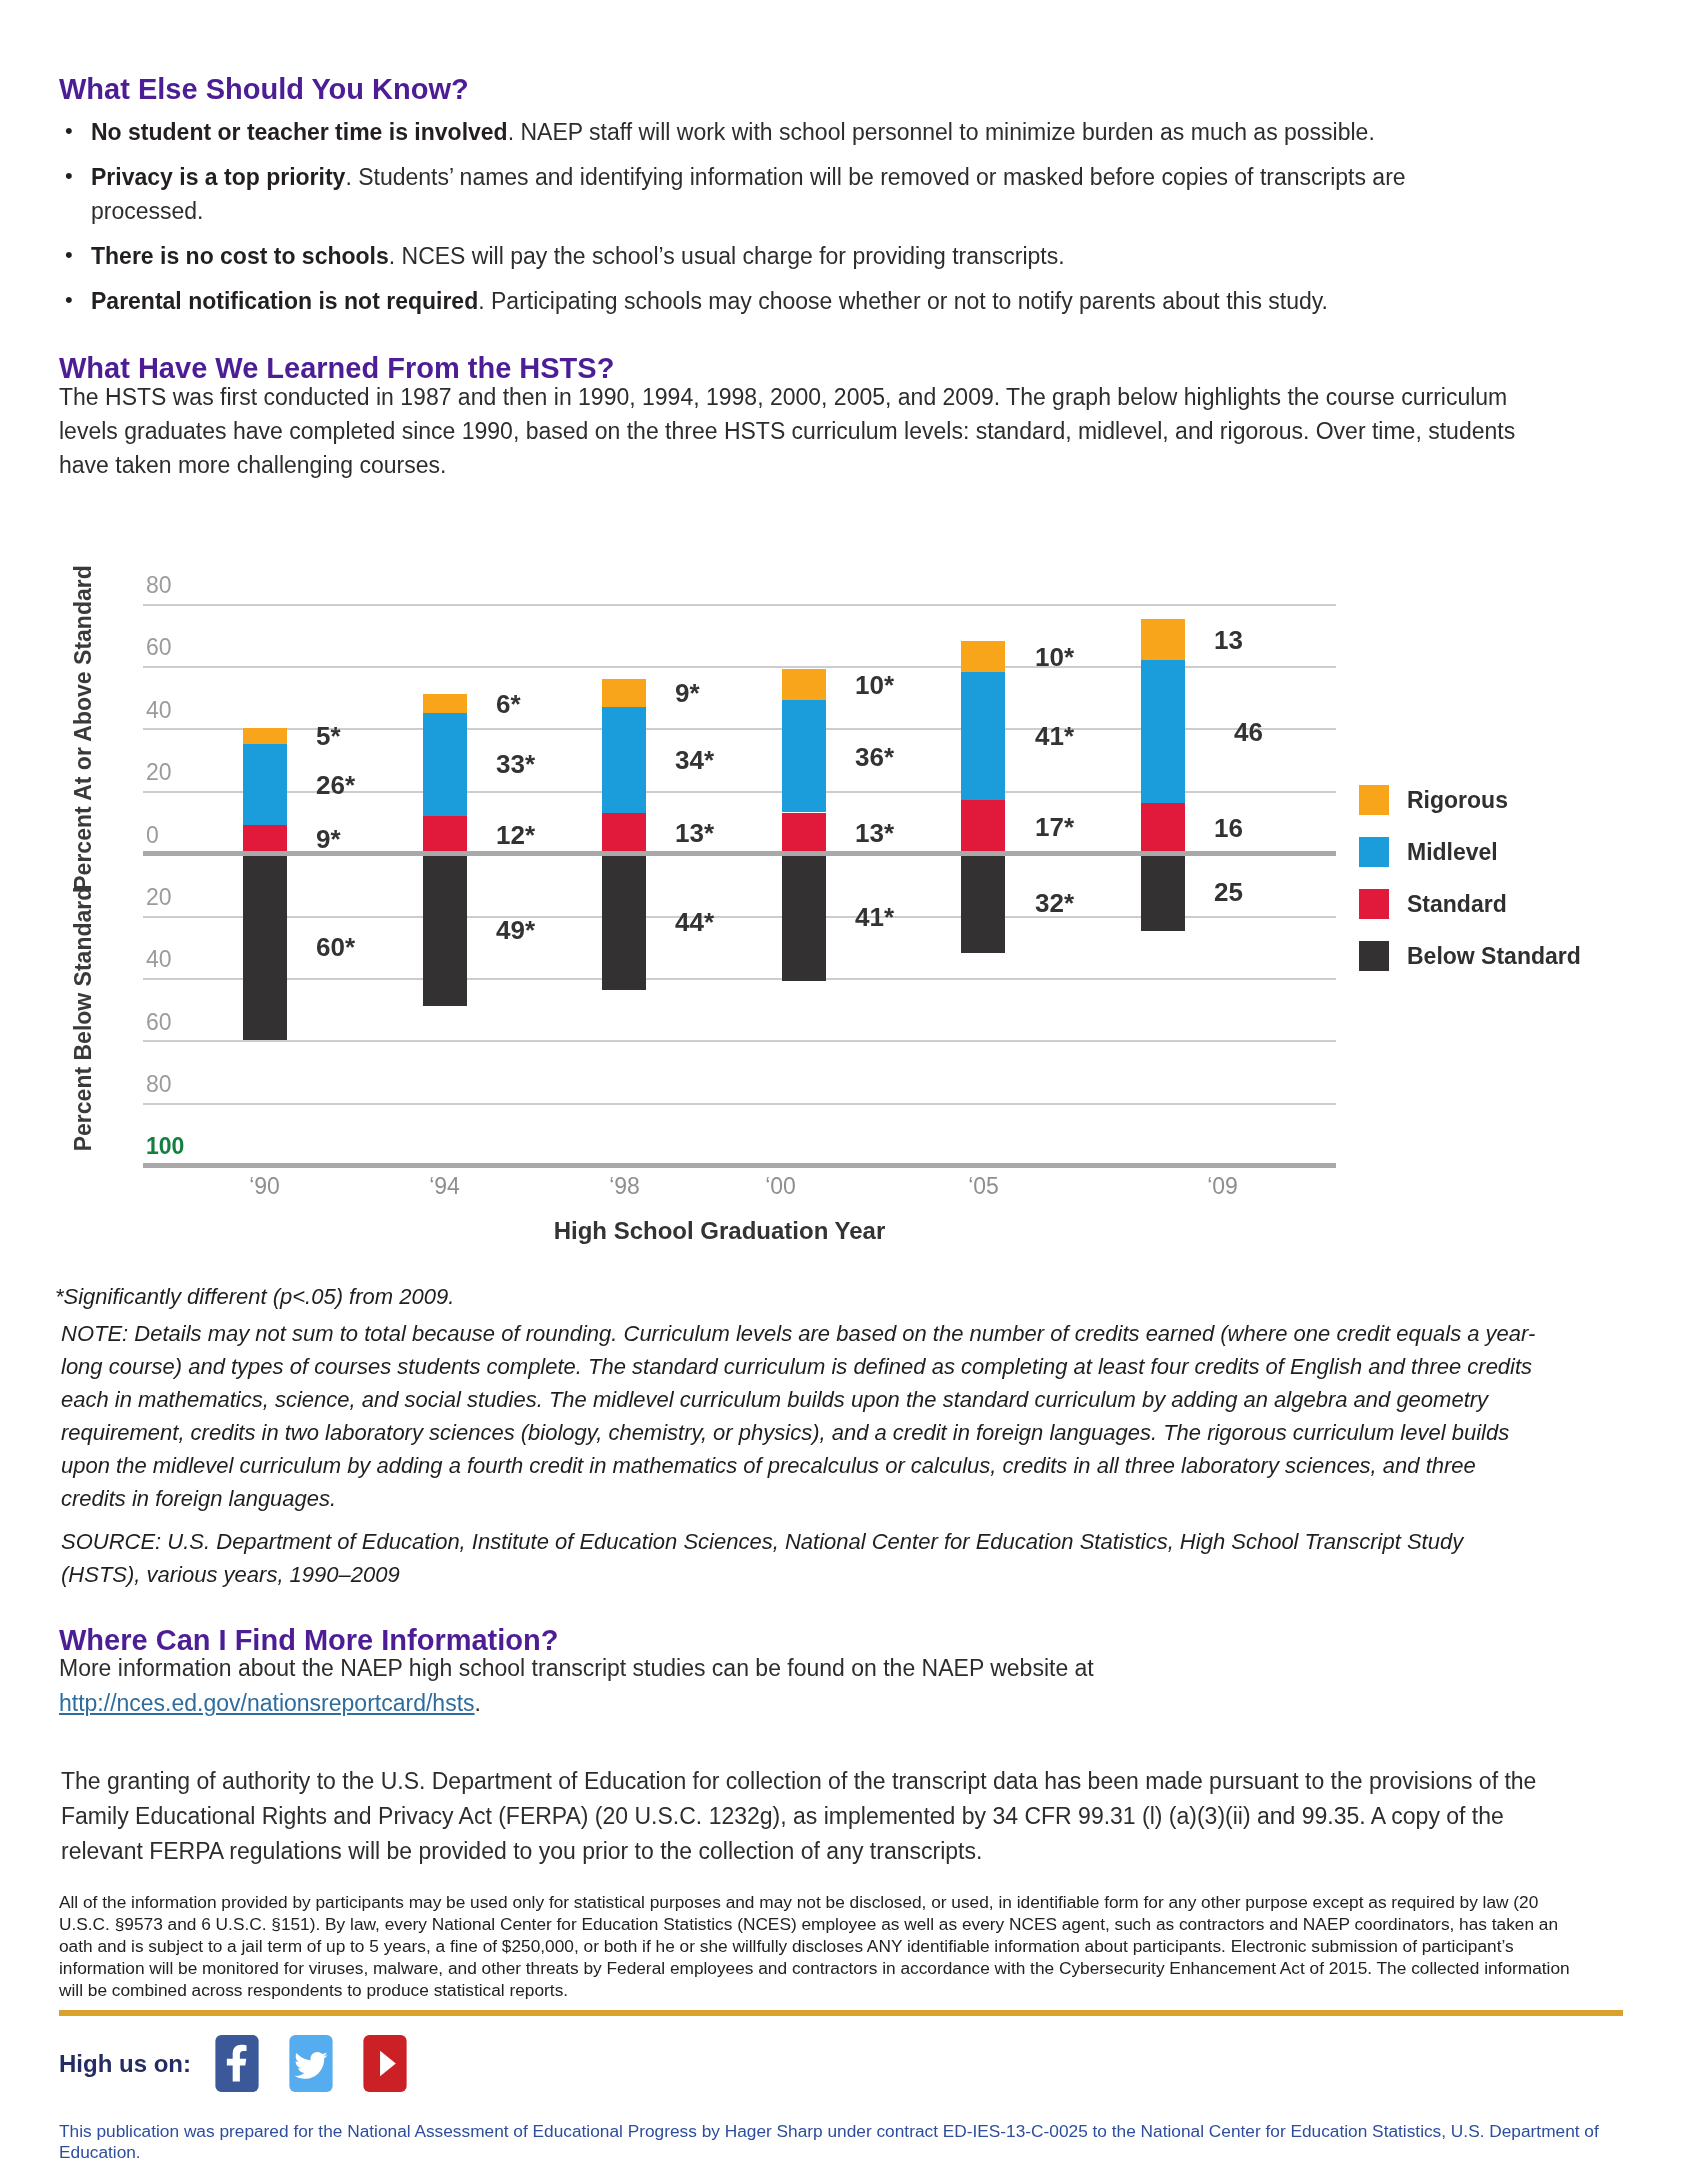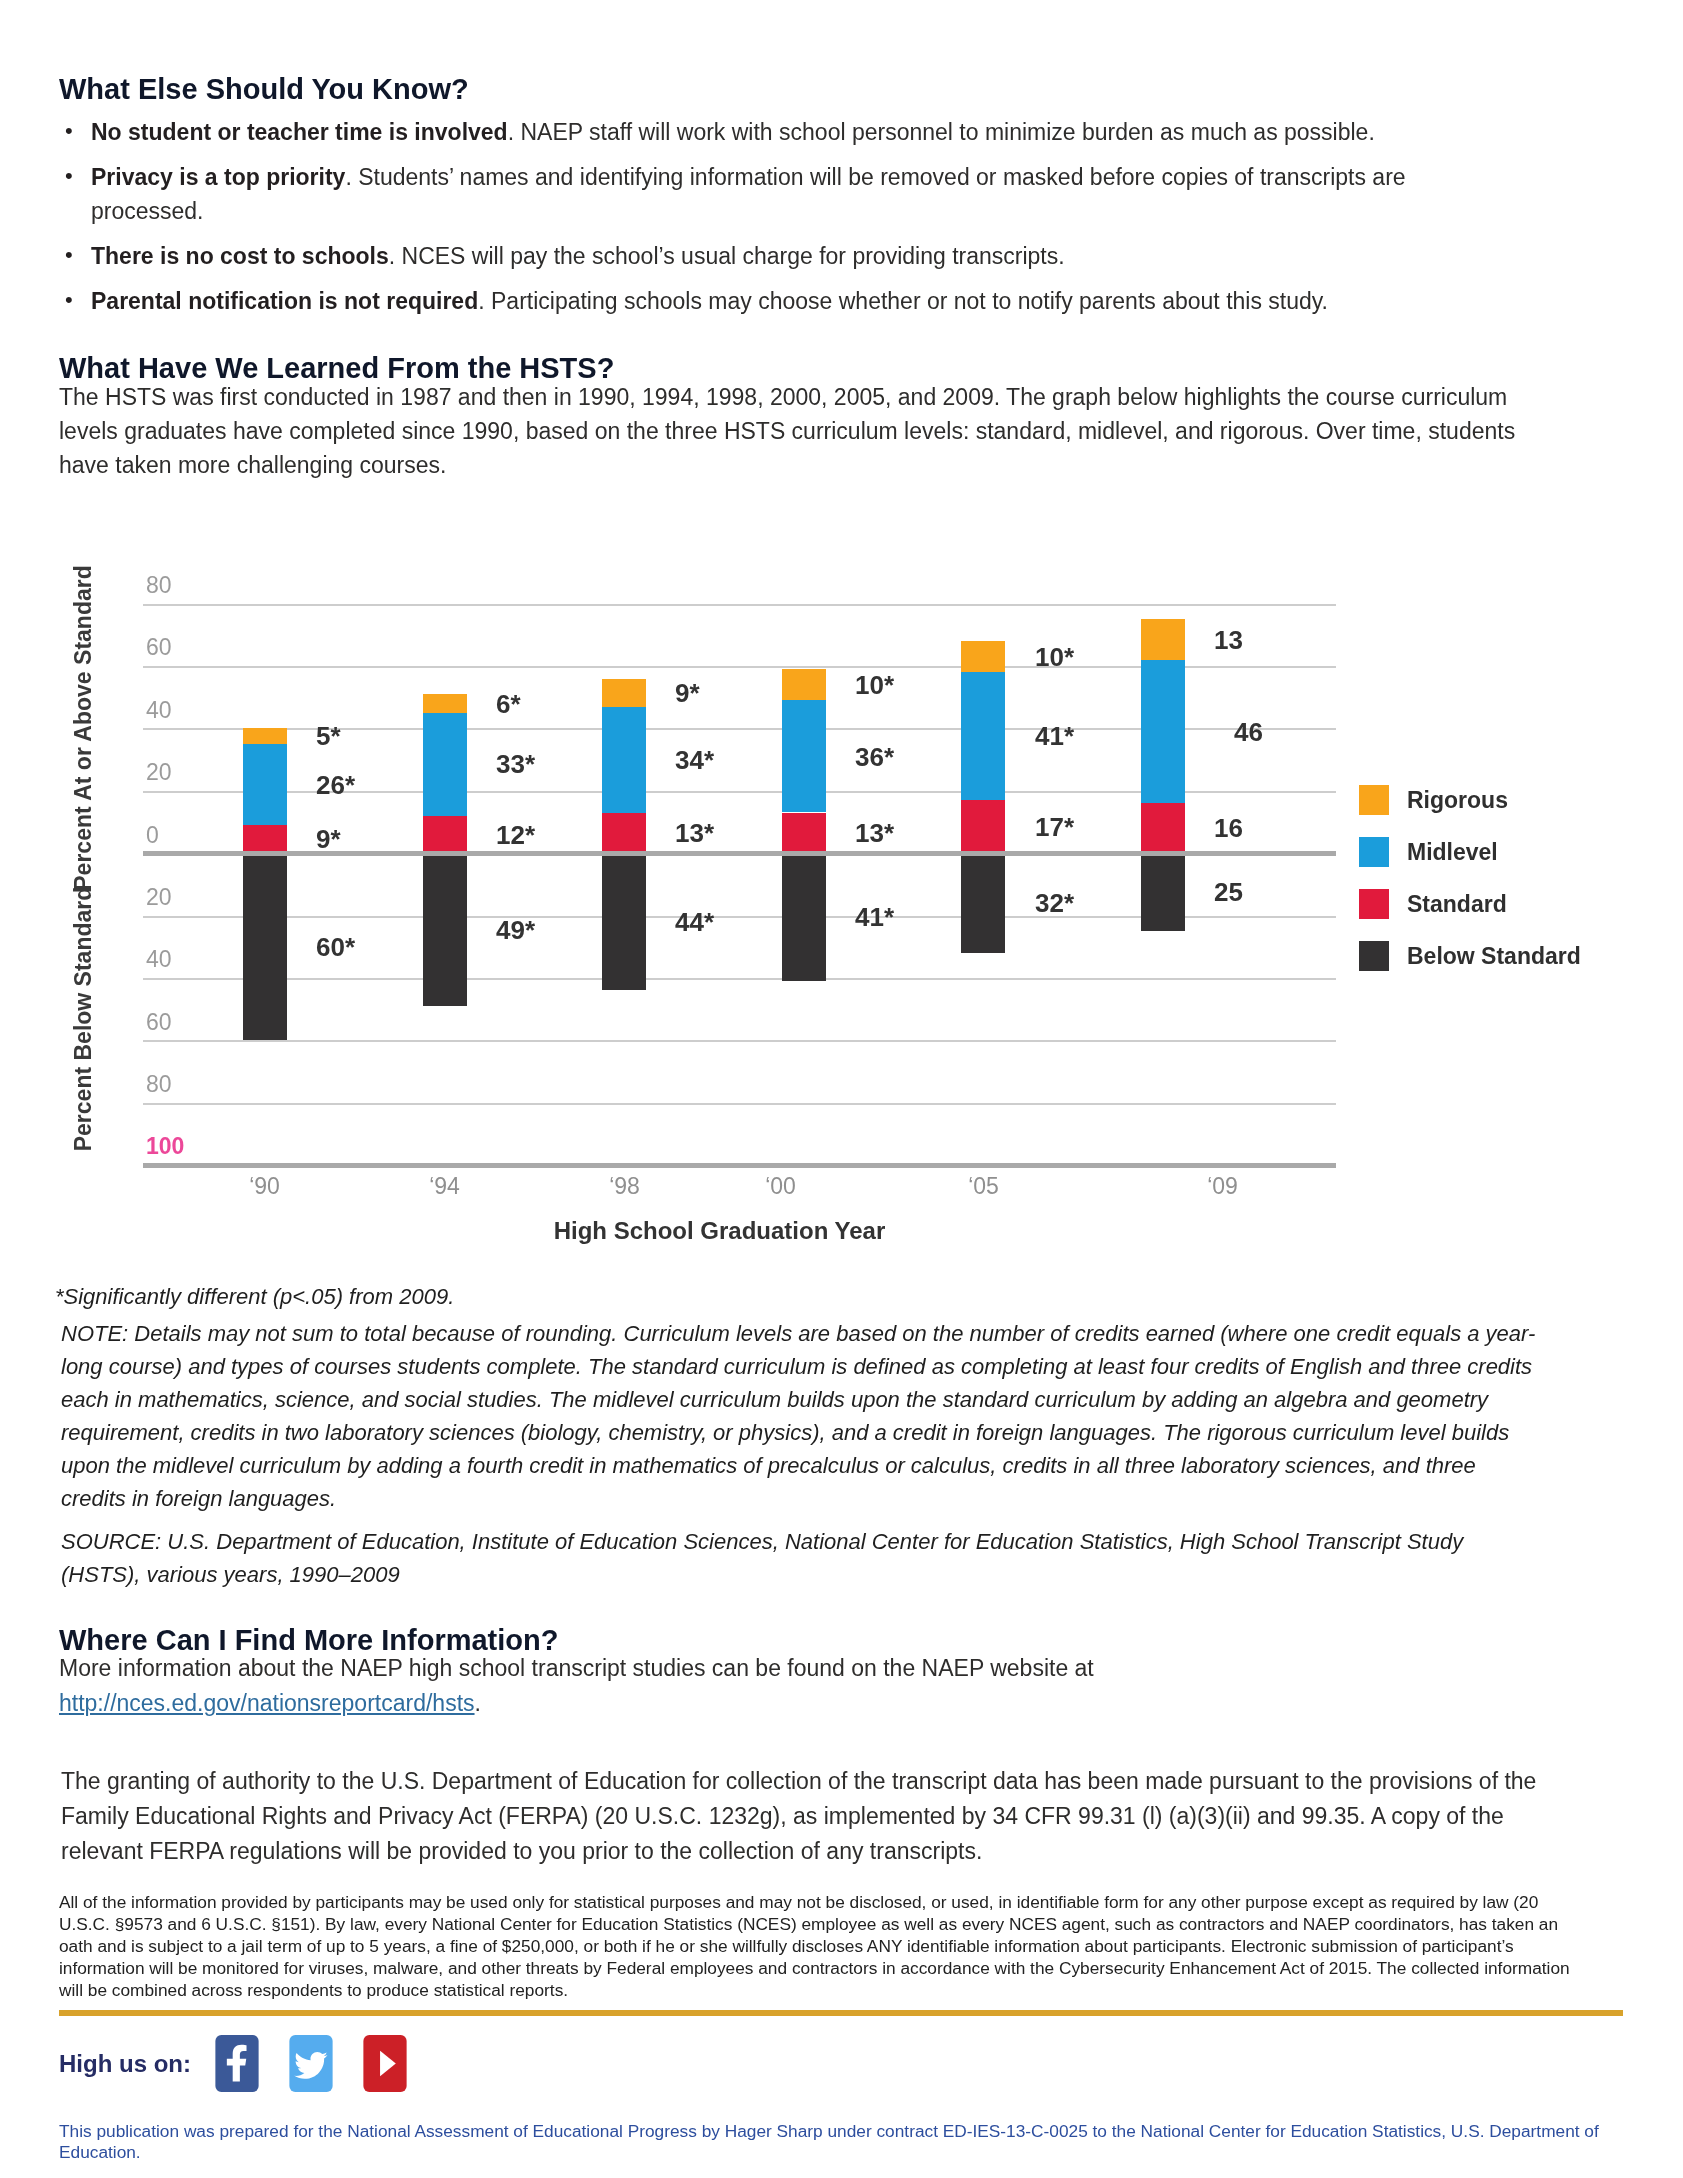--- a/index.html
+++ b/index.html
@@ -1,32 +1,32 @@
 <!DOCTYPE html>
 <html><head>
 <meta charset="utf-8">
 <style>
   html,body{margin:0;padding:0;background:#ffffff;}
   .page{position:relative;width:1683px;height:2178px;background:#fff;overflow:hidden;
         font-family:"Liberation Sans", sans-serif;color:#2e2d2c;}
   .abs{position:absolute;}
-  h2.sec{margin:0;font-size:29px;font-weight:bold;color:#0f172a;letter-spacing:0;}
+  h2.sec{margin:0;font-size:29px;font-weight:bold;color:#4c1d95;letter-spacing:0;}
   .body-text{font-size:23px;line-height:34px;color:#2e2d2c;}
   
   ul.bullets{margin:0;padding:0;list-style:none;}
   ul.bullets li{position:relative;padding-left:32px;margin-bottom:11px;}
   ul.bullets li .dot{position:absolute;left:6px;top:-1px;color:#231f20;font-size:22px;}
   ul.bullets b{color:#231f20;}
   
   #chart{left:59px;top:569px;width:1564px;height:693px;}
   #plot{position:absolute;left:84px;top:5px;width:1193px;height:594px;}
   .grid{position:absolute;left:0;width:1193px;height:2px;background:#cdcdcd;z-index:1;}
   .grid.major{height:5px;background:#a9a9a9;z-index:3;}
   .tick{position:absolute;left:3px;font-size:23px;color:#9b9b9b;z-index:4;line-height:26px;}
-  .tick.dark{color:#ec4899;font-weight:bold;}
+  .tick.dark{color:#15803d;font-weight:bold;}
   .bar-seg{position:absolute;width:44px;z-index:2;}
   .bar-label{position:absolute;font-size:26px;font-weight:bold;color:#333333;height:32px;line-height:32px;z-index:4;white-space:nowrap;}
   .xlab{position:absolute;width:99px;text-align:center;font-size:23px;color:#8f8f8f;}
   .ytitle{position:absolute;left:24px;width:0;height:0;}
   .ytitle>span{position:absolute;transform:translate(-50%,-50%) rotate(-90deg);white-space:nowrap;
                font-size:23px;font-weight:bold;color:#3a3a3a;}
   #xtitle{left:64px;top:648px;width:1193px;text-align:center;font-size:24px;font-weight:bold;color:#333;}
   #legend{left:1300px;top:216px;}
   .leg-item{display:flex;align-items:center;margin-bottom:22px;}
   .leg-item .sw{width:30px;height:30px;margin-right:18px;flex:0 0 auto;}

